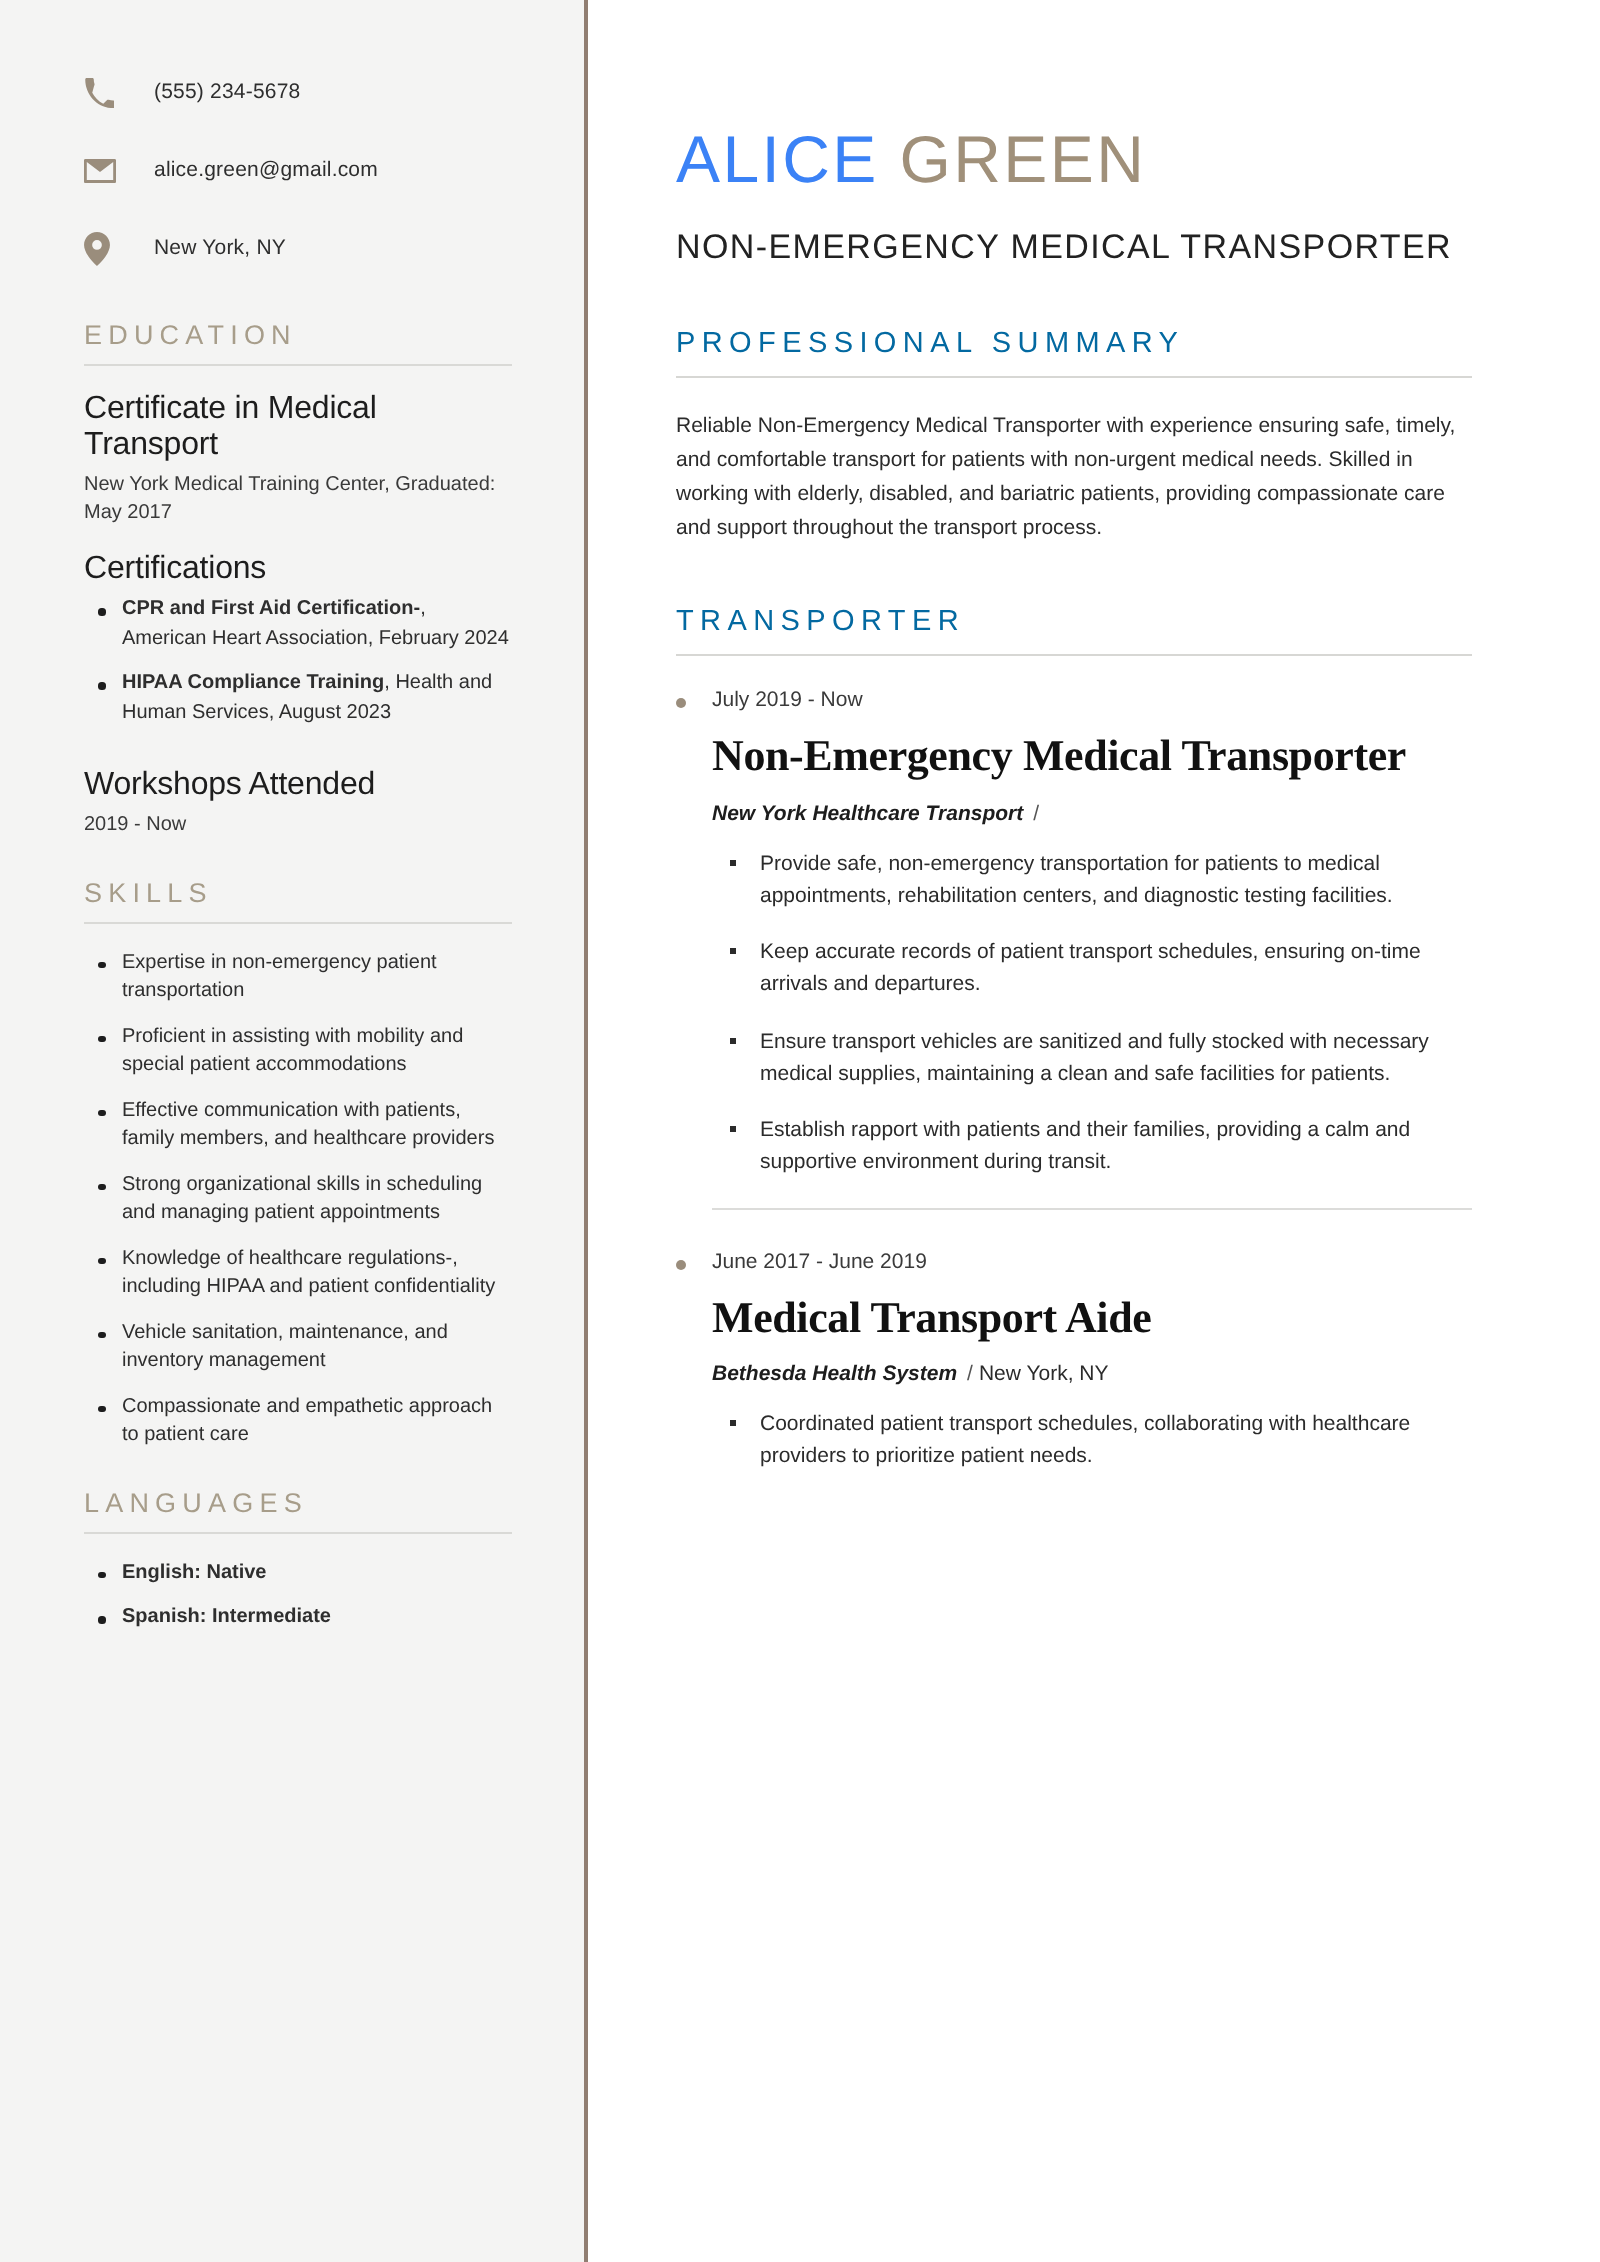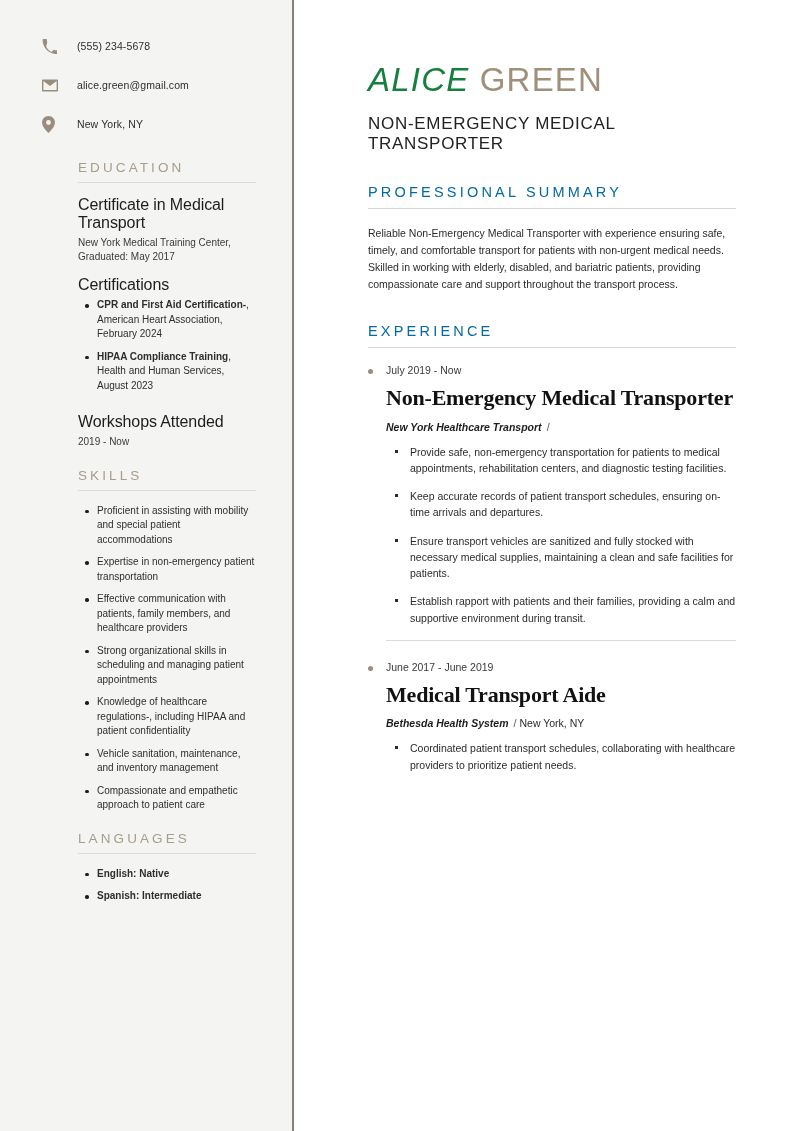--- a/index.html
+++ b/index.html
@@ -12,21 +12,20 @@
     color: #2b2b2b;
     position: relative;
     overflow: hidden;
   }
 
   .page {
     display: flex;
     width: 776px;
     height: 1131px;
     position: relative;
-    gap: 30px;
   }
 
   
   .sidebar {
     width: 294px;
     flex: 0 0 294px;
     background: #f4f4f3;
     padding: 36px 36px 20px 42px;
     border-right: 2px solid #917e72;
     position: relative;
@@ -51,21 +50,21 @@
     color: #9a8d7c;
   }
   .contact-icon svg { display: block; fill: #9a8d7c; }
 
   .contact-text {
     font-size: 10.5px;
     color: #2e2e2e;
     letter-spacing: .1px;
   }
 
-  .side-section { margin-bottom: 4px; margin-left: 36px; }
+  .side-section { margin-bottom: 4px; }
 
   .side-heading {
     font-size: 13.5px;
     letter-spacing: 3.1px;
     color: #a79d8a;
     font-weight: 400;
     margin-top: 18px;
     margin-bottom: 7px;
   }
 
@@ -133,21 +132,21 @@
     padding: 62px 40px 20px 44px;
   }
 
   .name {
     font-size: 33px;
     font-weight: 400;
     letter-spacing: 1.2px;
     margin-bottom: 16px;
     line-height: 1.1;
   }
-  .name .first { color: #15803d; font-style: italic; }
+  .name .first { color: #3b82f6; }
   .name .last { color: #a0907a; }
 
   .job-title {
     font-size: 17px;
     letter-spacing: .7px;
     color: #222;
     font-weight: 400;
     margin-bottom: 30px;
   }
 
@@ -298,22 +297,22 @@
       <div class="gap-sm"></div>
 
       <div class="entry-title">Workshops Attended</div>
       <div class="entry-date">2019 - Now</div>
     </section>
 
     <section class="side-section">
       <div class="side-heading">SKILLS</div>
       <div class="side-rule"></div>
       <ul class="side-bullets">
+        <li>Expertise in non-emergency patient transportation</li>
         <li>Proficient in assisting with mobility and special patient accommodations</li>
-        <li>Expertise in non-emergency patient transportation</li>
         <li>Effective communication with patients, family members, and healthcare providers</li>
         <li>Strong organizational skills in scheduling and managing patient appointments</li>
         <li>Knowledge of healthcare regulations-, including HIPAA and patient confidentiality</li>
         <li>Vehicle sanitation, maintenance, and inventory management</li>
         <li>Compassionate and empathetic approach to patient care</li>
       </ul>
     </section>
 
 
     <section class="side-section">
@@ -336,21 +335,21 @@
 
     <div class="job-title">NON-EMERGENCY MEDICAL TRANSPORTER</div>
 
     <section>
       <div class="main-heading">PROFESSIONAL SUMMARY</div>
       <div class="main-rule"></div>
       <p class="summary">Reliable Non-Emergency Medical Transporter with experience ensuring safe, timely, and comfortable transport for patients with non-urgent medical needs. Skilled in working with elderly, disabled, and bariatric patients, providing compassionate care and support throughout the transport process.</p>
     </section>
 
     <section>
-      <div class="main-heading">EXPERIENCE</div>
+      <div class="main-heading">TRANSPORTER</div>
       <div class="main-rule"></div>
 
       <div class="exp-entry">
         <div class="exp-date">July 2019 - Now</div>
         <div class="exp-role">Non-Emergency Medical Transporter</div>
         <div class="exp-company-line">
           <span class="exp-company">New York Healthcare Transport</span><span class="exp-sep">/</span><span class="exp-location"></span>
         </div>
         <ul class="exp-bullets">
           <li>Provide safe, non-emergency transportation for patients to medical appointments, rehabilitation centers, and diagnostic testing facilities.</li>

